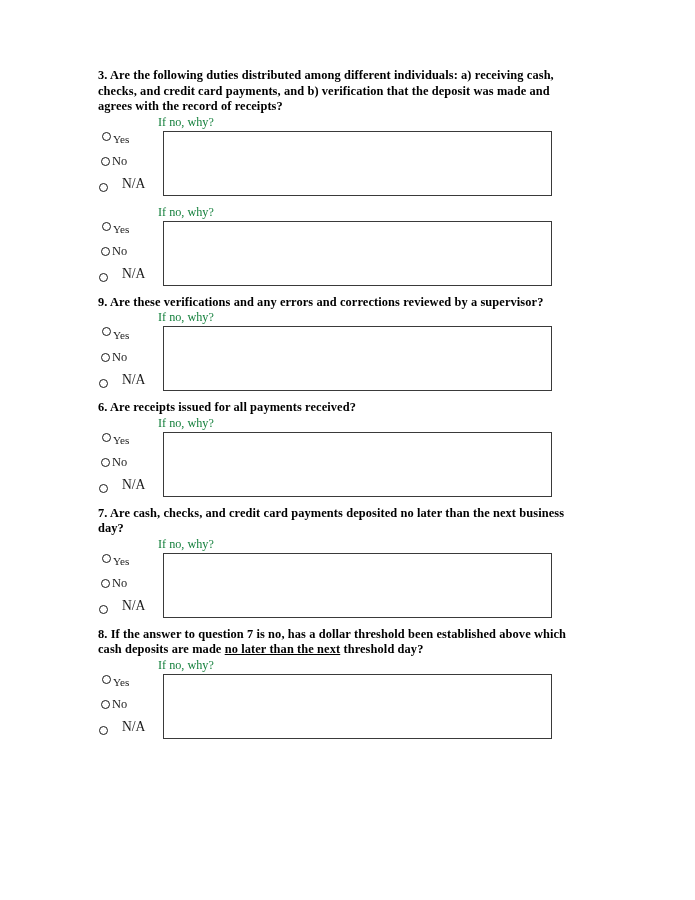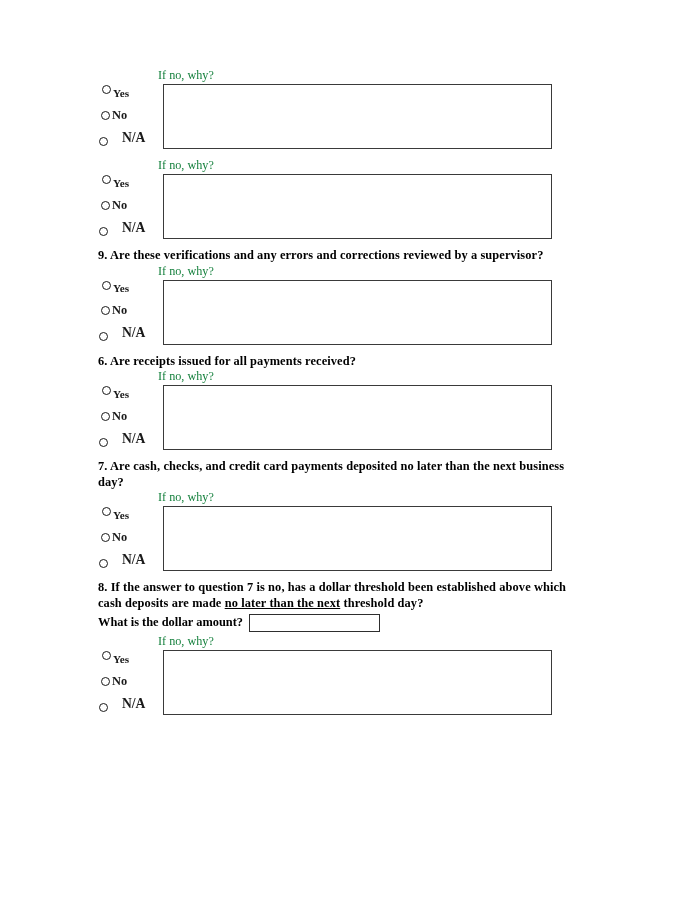--- a/index.html
+++ b/index.html
@@ -109,21 +109,21 @@
     border-radius: 50%;
     background: #fff;
     box-sizing: border-box;
     flex: 0 0 auto;
   }
   .radio-row.yes .radio-circle { margin-bottom: 3px; }
   .radio-row.na  .radio-circle { margin-top: 4px; }
   .radio-label {
     margin-left: 2px;
     font-family: "Liberation Serif", "DejaVu Serif", serif;
-    font-weight: bold;
+    font-weight: normal;
     color: #1a1a1a;
     white-space: nowrap;
   }
   .radio-row.yes .radio-label { font-size: 11.2px; margin-top: 3px; }
   .radio-row.no  .radio-label { font-size: 12.4px; }
   .radio-row.na  .radio-label { font-size: 13.6px; margin-bottom: 3px; }
 
   .why-box {
     position: absolute;
     left: 65px;
@@ -148,20 +148,21 @@
   .q7 .answer-area { height: 84px; }
   .q8 .answer-area { height: 84px; }
 </style>
 </head>
 <body>
 
 <div class="page">
   <div class="content">
 
     <div class="qblock q3">
+      <p class="qtext">3. Are the following  duties distributed among different individuals: a) receiving cash, checks, and credit card payments, and b) verification that the deposit was made and agrees with the record of receipts?</p>
       <div class="answer-area">
         <div class="ifno">If no, why?</div>
         <div class="radios">
           <label class="radio-row yes">
             <span class="radio-circle"></span>
             <span class="radio-label">Yes</span>
           </label>
           <label class="radio-row no">
             <span class="radio-circle"></span>
             <span class="radio-label">No</span>
@@ -257,24 +258,20 @@
             <span class="radio-circle"></span>
             <span class="radio-label">N/A</span>
           </label>
         </div>
         <textarea class="why-box" placeholder="" style=""></textarea>
       </div>
     </div>
 
     <div class="qblock q8">
       <p class="qtext"><span>8. If the answer to question 7 is no,  has a dollar threshold been established above which cash deposits are made </span><span class="ul">no later than the next</span><span> threshold day?</span></p>
-      <div class="dollar-row">
-        <span class="dollar-label">What is the dollar amount?</span>
-        <input class="dollar-box" type="text" value="" style="">
-      </div>
       <div class="answer-area">
         <div class="ifno">If no, why?</div>
         <div class="radios">
           <label class="radio-row yes">
             <span class="radio-circle"></span>
             <span class="radio-label">Yes</span>
           </label>
           <label class="radio-row no">
             <span class="radio-circle"></span>
             <span class="radio-label">No</span>

